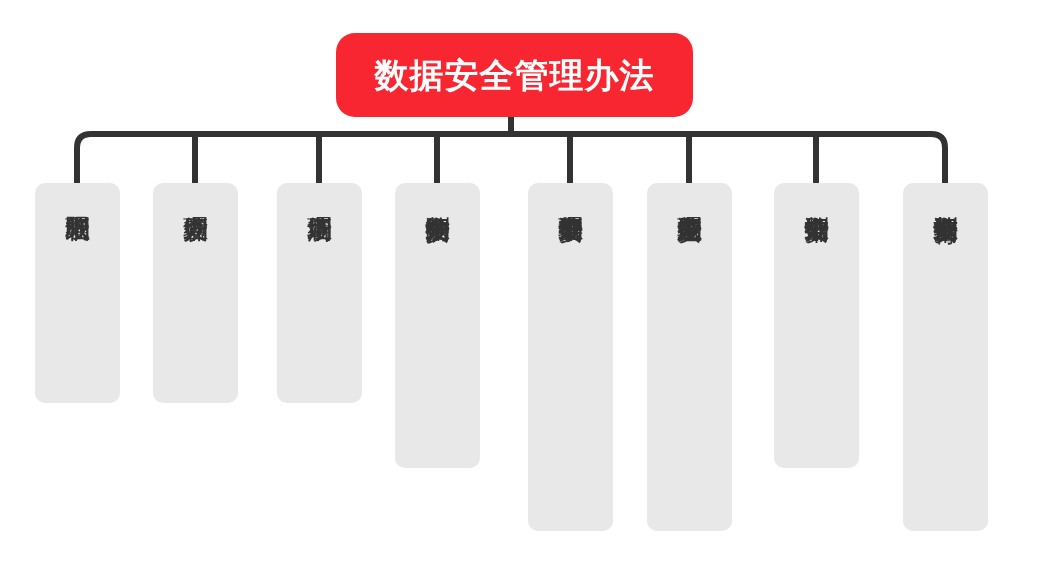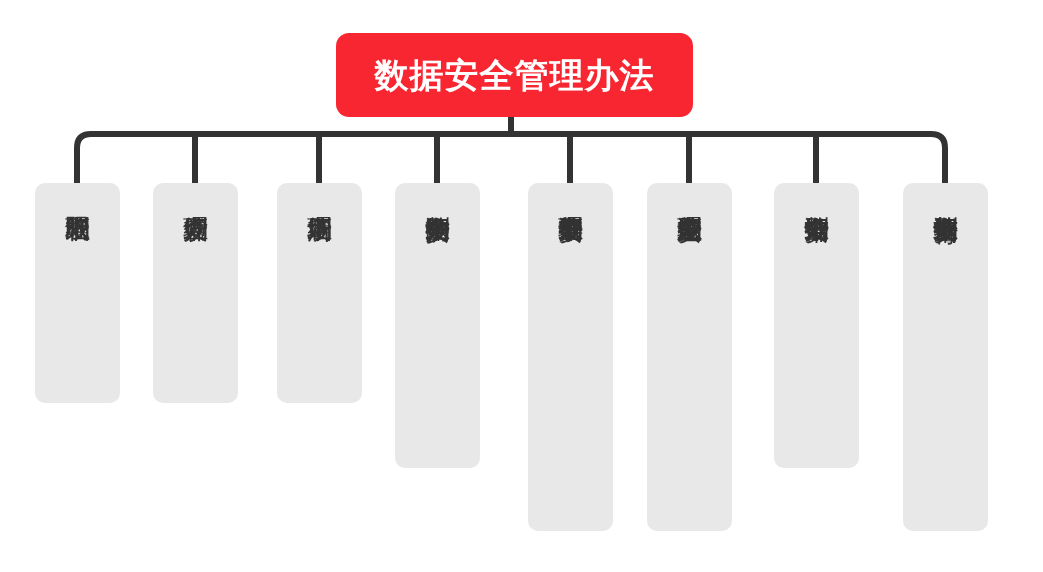--- a/index.html
+++ b/index.html
@@ -20,21 +20,21 @@
   }
 
   
   .root-node {
     position: absolute;
     left: 336px;
     top: 33px;
     width: 357px;
     height: 84px;
     background: #F72630;
-    border-radius: 13px;
+    border-radius: 19px;
     display: flex;
     align-items: center;
     justify-content: center;
     box-sizing: border-box;
   }
   .root-label {
     color: #ffffff;
     font-size: 34px;
     font-weight: bold;
     letter-spacing: 1px;

